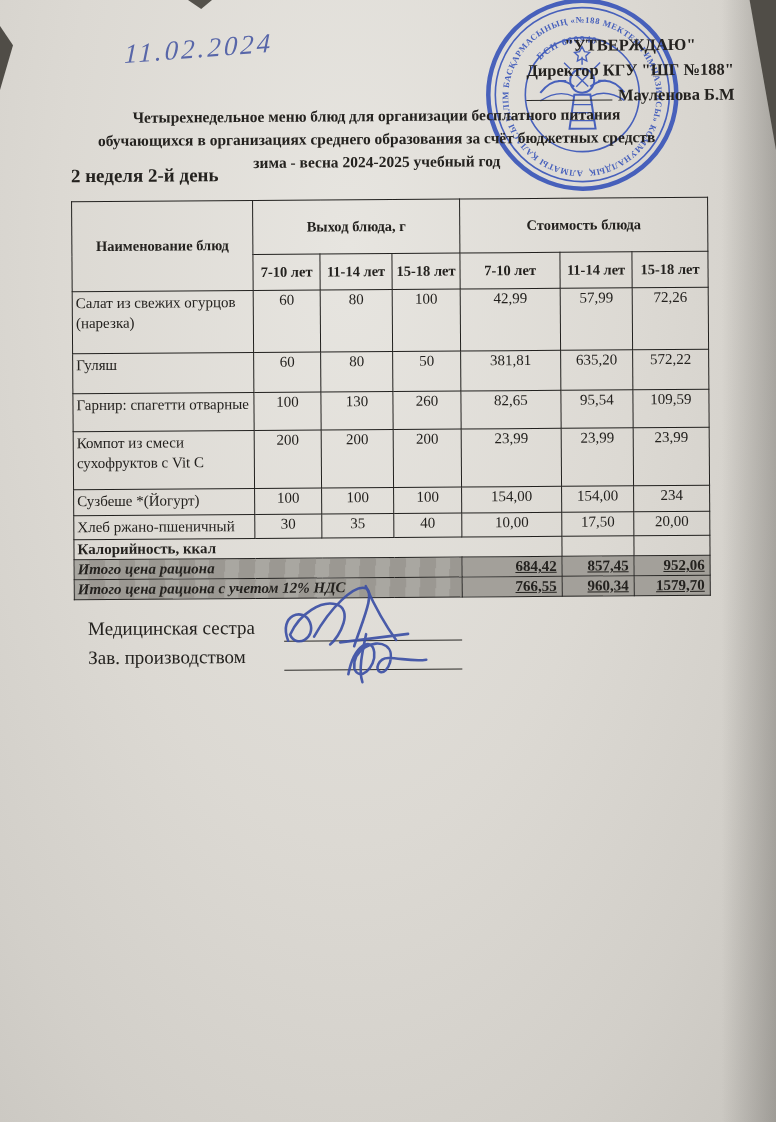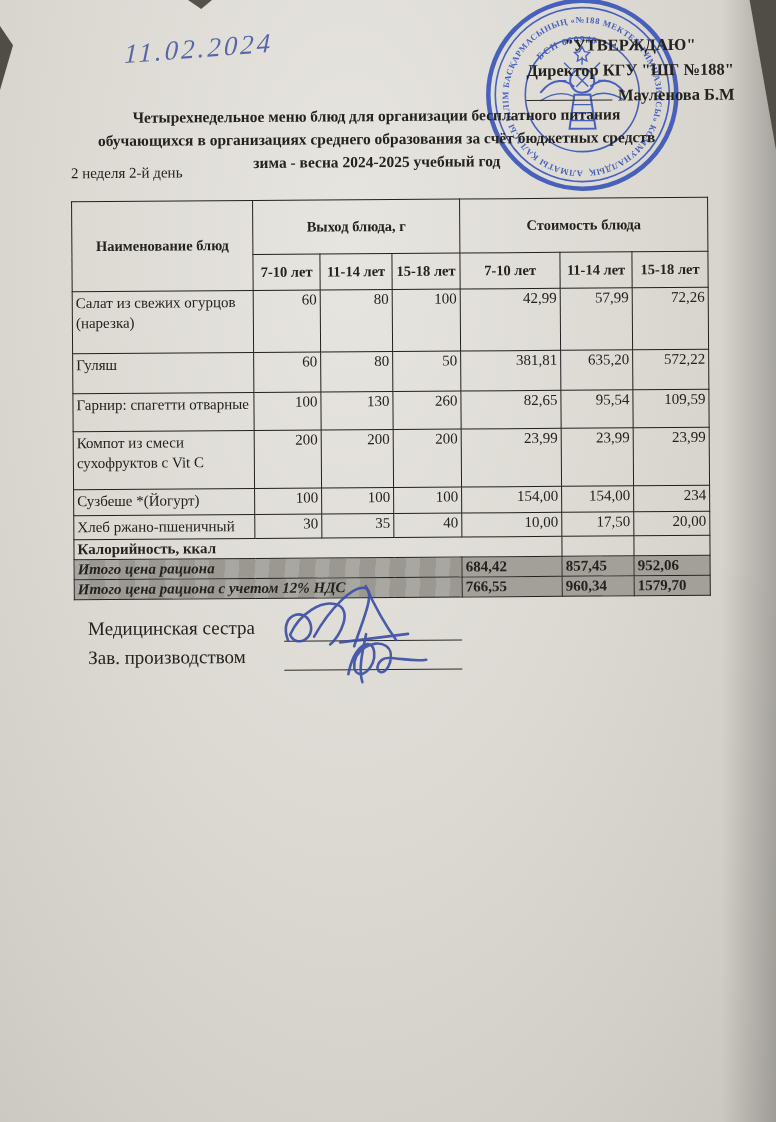--- a/index.html
+++ b/index.html
@@ -19,35 +19,35 @@
 
   .stamp{position:absolute;left:462px;top:-2px;width:244px;height:200px;opacity:.88;}
 
   .approval{position:absolute;left:512px;top:34px;width:240px;text-align:center;
     font-weight:bold;font-size:16.5px;line-height:25px;z-index:3;}
   .approval .sig-line{display:inline-block;width:86px;border-bottom:1.6px solid #2a2926;
     margin-right:6px;height:12px;}
 
   .doc-title{position:absolute;left:28px;top:104px;width:700px;text-align:center;
     font-weight:bold;font-size:15.5px;line-height:23px;z-index:3;}
-  .subtitle{position:absolute;left:72px;top:163px;font-weight:normal;font-size:15px;}
+  .subtitle{position:absolute;left:72px;top:163px;font-weight:bold;font-size:19px;}
 
   table.menu{position:absolute;left:72px;top:199px;width:636px;border-collapse:collapse;
     table-layout:fixed;font-size:15px;z-index:3;}
   table.menu td,table.menu th{border:1.6px solid #22211f;padding:1px 3px;vertical-align:top;
     overflow:hidden;}
   table.menu th{font-size:14.5px;vertical-align:middle;}
-  .num{text-align:right;padding-top:2px;}
+  .num{text-align:center;padding-top:2px;}
   .dish{text-align:left;line-height:20px;}
   .cal-label{font-weight:bold;}
   tr.total{background:#a3a09a;}
   tr.total td{font-weight:bold;}
   tr.total .tlabel{font-style:italic;background:
     repeating-linear-gradient(95deg, rgba(255,255,255,.07) 0 14px, rgba(0,0,0,.05) 14px 30px);}
-  tr.total .tval{padding-right:16px;}
+  tr.total .tval{text-align:right;padding-right:5px;text-decoration:underline;}
 
   .signatures{position:absolute;left:86px;top:612px;font-size:19px;line-height:29px;z-index:3;}
   .sigrow{display:flex;align-items:flex-end;}
   .sigrow .lbl{width:182px;}
   .sigrow .line{width:178px;border-bottom:1.7px solid #2a2926;height:24px;margin-left:14px;}
   .autograph{position:absolute;left:268px;top:578px;width:200px;height:120px;z-index:4;}
 </style>
 </head>
 <body>
 

